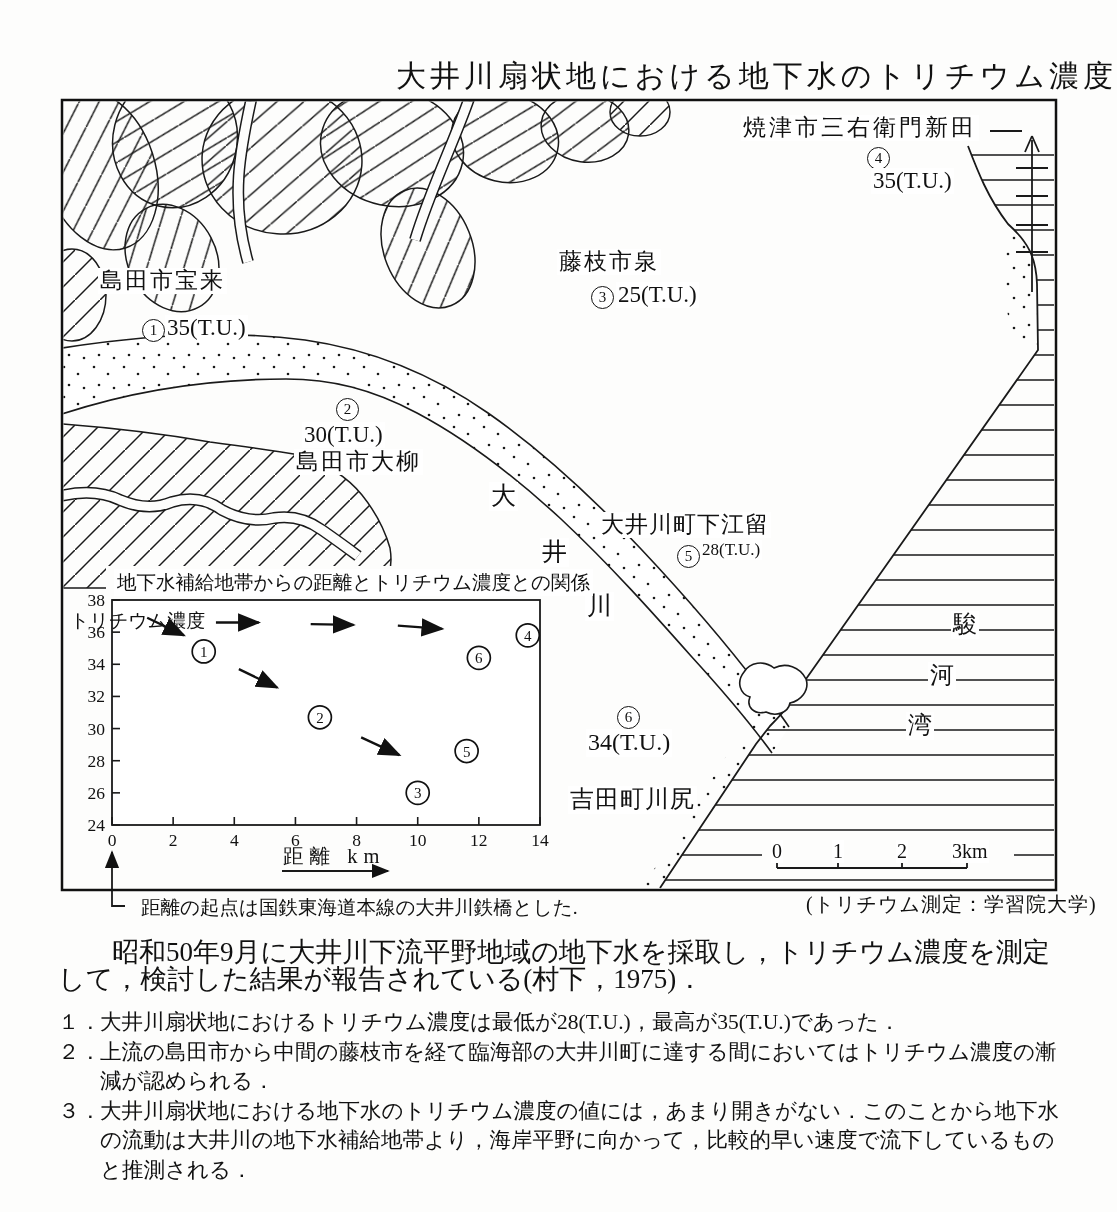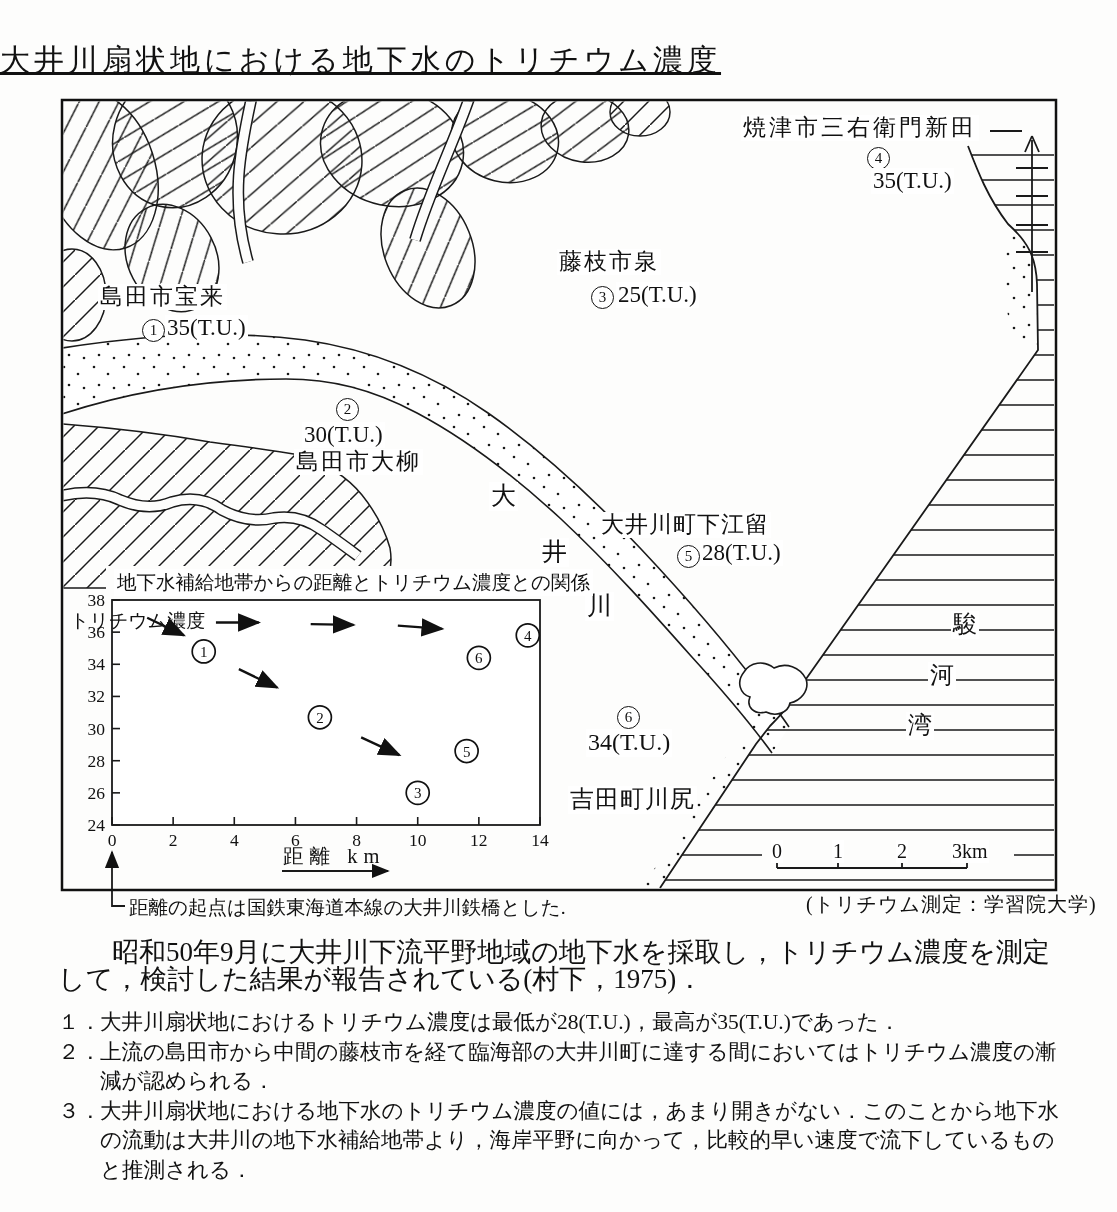--- a/index.html
+++ b/index.html
@@ -5,21 +5,21 @@
   html,body{margin:0;padding:0;background:#fff;}
   .page{position:relative;width:1117px;height:1212px;background:#fdfdfc;overflow:hidden;
         font-family:"Liberation Serif","DejaVu Serif",serif;color:#111;}
   svg{position:absolute;left:0;top:0;}
   svg text{font-family:"Liberation Serif","DejaVu Serif",serif;fill:#111;}
   .abs{position:absolute;white-space:nowrap;}
   .maplbl{background:#fff;padding:0 2px;line-height:1.15;}
   .circ{position:absolute;width:21px;height:21px;border:1.8px solid #111;border-radius:50%;
         background:#fff;display:flex;align-items:center;justify-content:center;
         font-size:15px;line-height:1;z-index:5;}
-  .pgtitle{left:0;right:0;top:40px;text-align:left;font-size:30px;letter-spacing:4px;text-decoration:underline;}
+  .pgtitle{left:0;right:0;top:56px;text-align:right;font-size:30px;letter-spacing:4px;}
   .vlabel{width:24px;line-height:21px;word-break:break-all;text-align:center;font-size:19px;}
   .chtitle{font-size:19.5px;background:#fff;padding:0 3px;}
   .small20{font-size:20px;background:#fff;padding:0 1px;}
   .bodytext{font-size:27px;line-height:27px;white-space:normal;}
   .listitem{position:relative;padding-left:42px;font-size:21.5px;line-height:29.5px;white-space:normal;}
   .listno{position:absolute;left:0;top:0;}
   .z5{z-index:5;}
 </style>
 </head>
 <body>
@@ -169,39 +169,39 @@
         <text x="478.85714285714283" y="663.3571428571429" text-anchor="middle" font-size="15">6</text>
       </g>
 
   <path d="M125,906 L112,906 L112,852" fill="none" stroke="#1a1a1a" stroke-width="1.8" marker-end="url(#ah)"></path>
 
   <rect x="62" y="100" width="994" height="790" fill="none" stroke="#111" stroke-width="2.5"></rect>
 </svg>
 
 <div class="abs pgtitle">大井川扇状地における地下水のトリチウム濃度</div>
 
-<div class="abs maplbl z5" style="left:98px;top:284px;font-size:23px;letter-spacing:2px;">島田市宝来</div>
+<div class="abs maplbl z5" style="left:98px;top:268px;font-size:23px;letter-spacing:2px;">島田市宝来</div>
 <div class="circ" style="left:142px;top:319px;">1</div>
 <div class="abs maplbl z5" style="left:165px;top:315px;font-size:23px;">35(T.U.)</div>
 
 <div class="circ" style="left:336px;top:398px;">2</div>
 <div class="abs maplbl z5" style="left:302px;top:422px;font-size:23px;">30(T.U.)</div>
 <div class="abs maplbl z5" style="left:294px;top:449px;font-size:23px;letter-spacing:2px;">島田市大柳</div>
 
 <div class="abs maplbl z5" style="left:557px;top:249px;font-size:23px;letter-spacing:2px;">藤枝市泉</div>
 <div class="circ" style="left:591px;top:286px;">3</div>
 <div class="abs maplbl z5" style="left:616px;top:282px;font-size:23px;">25(T.U.)</div>
 
 <div class="abs maplbl z5" style="left:741px;top:115px;font-size:23px;letter-spacing:3px;">焼津市三右衛門新田</div>
 <div class="circ" style="left:867px;top:147px;">4</div>
 <div class="abs maplbl z5" style="left:871px;top:168px;font-size:23px;">35(T.U.)</div>
 
 <div class="abs maplbl z5" style="left:599px;top:512px;font-size:23px;letter-spacing:1px;">大井川町下江留</div>
 <div class="circ" style="left:677px;top:545px;">5</div>
-<div class="abs maplbl z5" style="left:700px;top:540px;font-size:23px;">28(T.U.)</div>
+<div class="abs maplbl z5" style="left:700px;top:540px;font-size:17px;">28(T.U.)</div>
 
 <div class="circ" style="left:617px;top:706px;">6</div>
 <div class="abs maplbl z5" style="left:586px;top:729px;font-size:24px;">34(T.U.)</div>
 <div class="abs maplbl z5" style="left:568px;top:758px;font-size:24px;letter-spacing:1px;margin-top:28px;">吉田町川尻</div>
 
 <div class="abs maplbl z5" style="left:489px;top:482px;font-size:25px;">大</div>
 <div class="abs maplbl z5" style="left:540px;top:538px;font-size:25px;">井</div>
 <div class="abs maplbl z5" style="left:585px;top:592px;font-size:25px;">川</div>
 
 <div class="abs maplbl z5" style="left:951px;top:611px;font-size:24px;">駿</div>
@@ -209,21 +209,21 @@
 <div class="abs maplbl z5" style="left:906px;top:712px;font-size:24px;">湾</div>
 
 <div class="abs small20" style="left:771px;top:840px;">0</div>
 <div class="abs small20" style="left:832px;top:840px;">1</div>
 <div class="abs small20" style="left:896px;top:840px;">2</div>
 <div class="abs small20" style="left:951px;top:840px;text-align:center;">3km</div>
 
 <div class="abs chtitle z5" style="left:114px;top:569px;">地下水補給地帯からの距離とトリチウム濃度との関係</div>
 <div class="abs vlabel" style="left:70px;top:610px;">トリチウム濃度</div>
 <div class="abs" style="left:283px;top:842px;font-size:20.5px;letter-spacing:6px;">距離 km</div>
-<div class="abs" style="left:129px;top:894px;font-size:19.5px;">距離の起点は国鉄東海道本線の大井川鉄橋とした.</div>
+<div class="abs" style="left:141px;top:894px;font-size:19.5px;">距離の起点は国鉄東海道本線の大井川鉄橋とした.</div>
 
 <div class="abs" style="left:806px;top:891px;font-size:20px;letter-spacing:1px;">(トリチウム測定：学習院大学)</div>
 
 <div class="abs bodytext" style="left:58px;top:939px;width:1008px;text-indent:2em;">昭和50年9月に大井川下流平野地域の地下水を採取し，トリチウム濃度を測定して，検討した結果が報告されている(村下，1975)．</div>
 
 <div class="abs" style="left:58px;top:1008px;width:1012px;">
   <div class="listitem">
     <span class="listno">１．</span>
     <span>大井川扇状地におけるトリチウム濃度は最低が28(T.U.)，最高が35(T.U.)であった．</span>
   </div>

